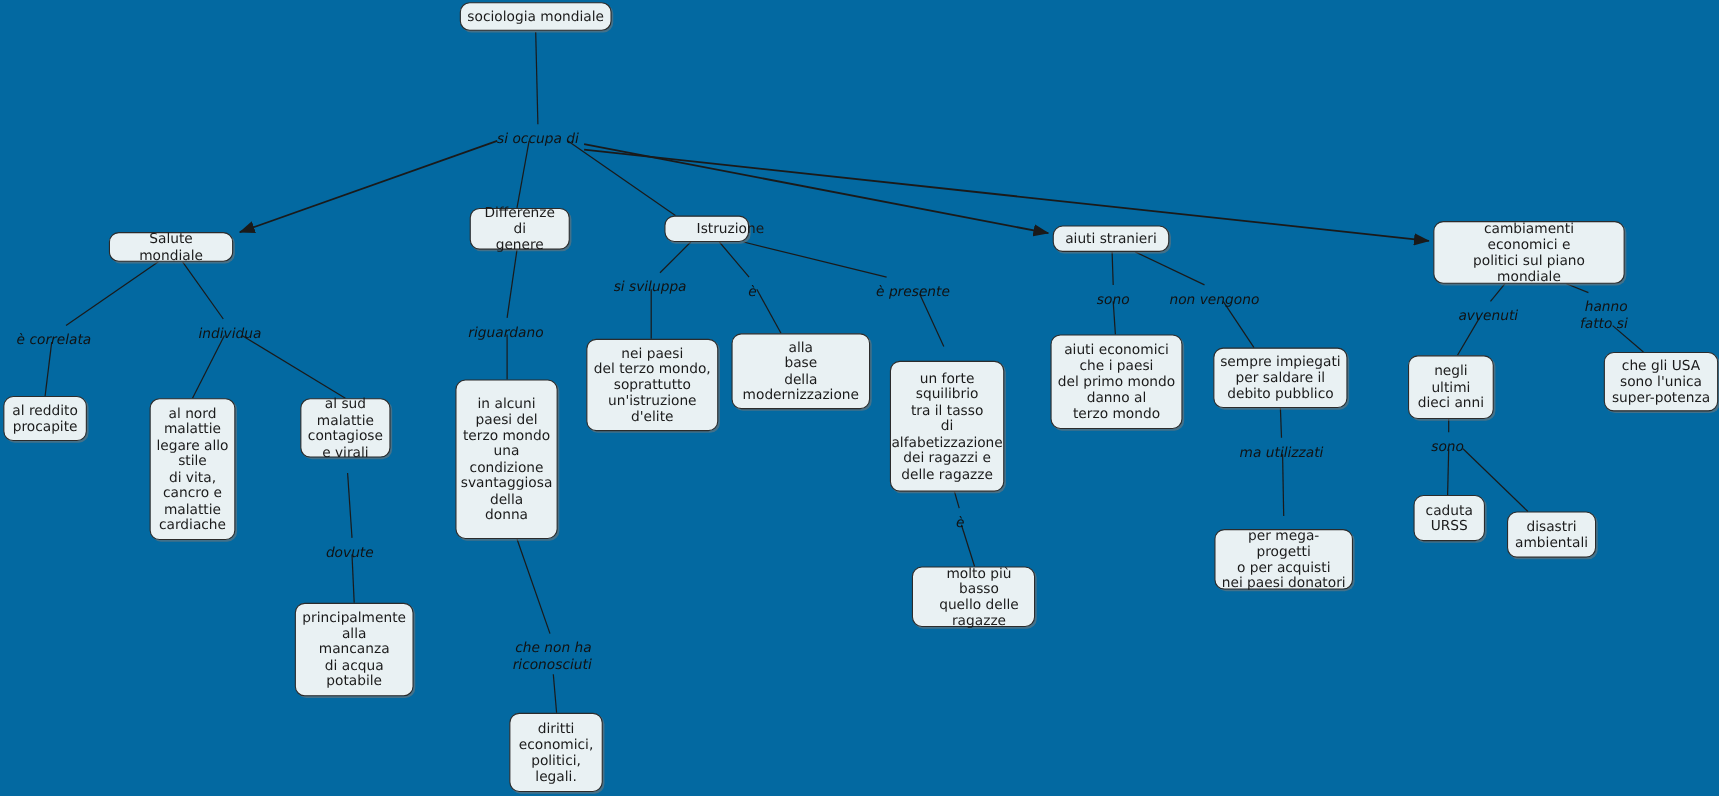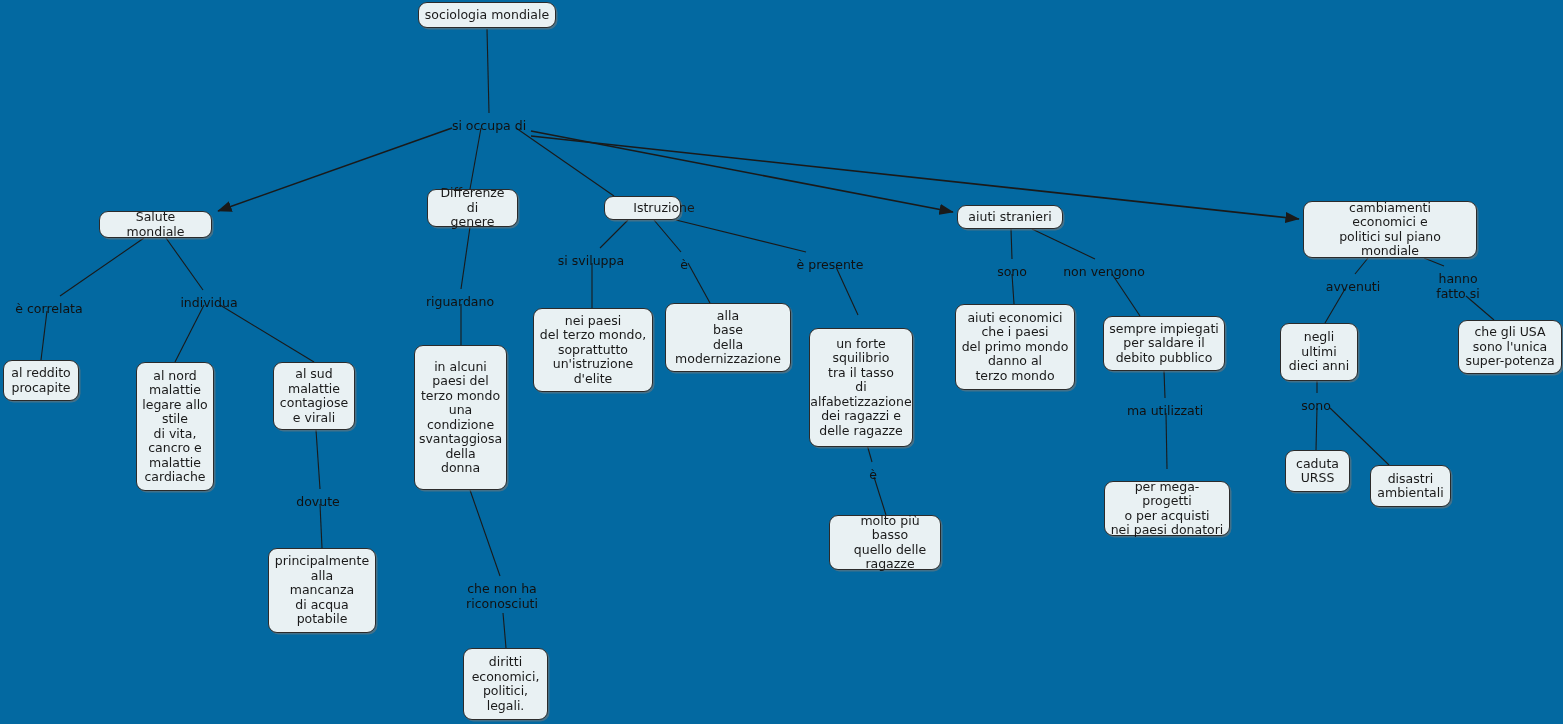--- a/index.html
+++ b/index.html
@@ -40,24 +40,25 @@
     padding: 2px 5px;
     box-shadow: 1.5px 1.5px 0px rgba(120,120,120,0.55);
     white-space: pre-line;
   }
   .node.concept-root { border-radius: 9px; }
   .linklabel {
     position: absolute;
     color: #111111;
     font-size: 12.5px;
     line-height: 1.16;
-    text-align: center;
+    text-align: right;
     background: transparent;
     white-space: pre-line;
     transform: translateX(-50%);
+    font-style: italic;
   }
 </style>
 </head>
 <body>
 
 <div id="canvas">
   <svg id="links" viewBox="0 0 1563 724">
     <defs>
       <marker id="arrowhead" markerWidth="9" markerHeight="7" refX="8.5" refY="3.5" orient="auto" markerUnits="strokeWidth">
         <polygon points="0 0, 9 3.5, 0 7" fill="#1a1a1a"></polygon>
@@ -117,21 +118,21 @@
       <div class="node" style="left: 3px; top: 360px; width: 76px; height: 41px;">al reddito
 procapite</div>
       <div class="node" style="left: 136px; top: 362px; width: 78px; height: 129px;">al nord
 malattie
 legare allo
 stile
 di vita,
 cancro e
 malattie
 cardiache</div>
-      <div class="node" style="left: 273px; top: 362px; width: 82px; height: 68px;">al sud
+      <div class="node" style="left: 273px; top: 362px; width: 82px; height: 54px;">al sud
 malattie
 contagiose
 e virali</div>
       <div class="node" style="left: 268px; top: 548px; width: 108px; height: 85px;">principalmente
 alla
 mancanza
 di acqua
 potabile</div>
       <div class="node" style="left: 414px; top: 345px; width: 93px; height: 145px;">in alcuni
 paesi del

